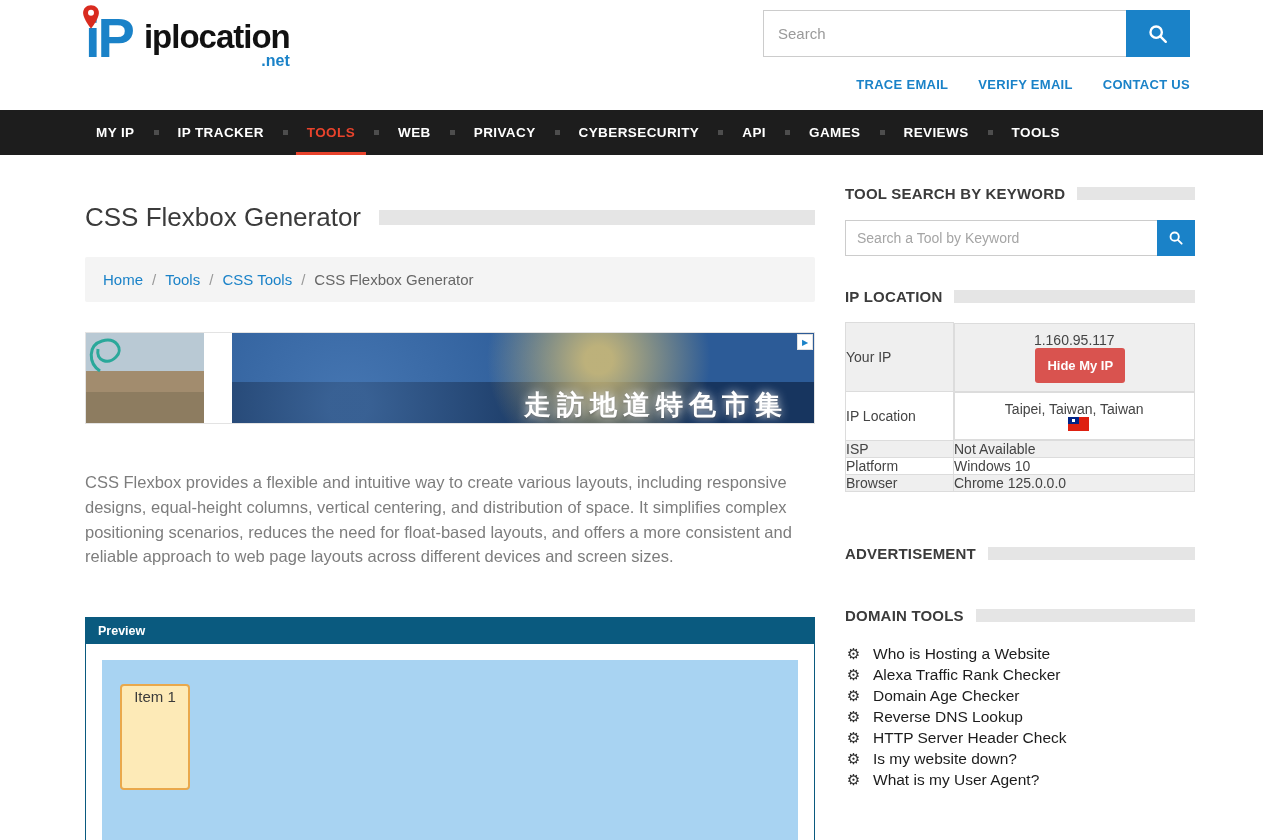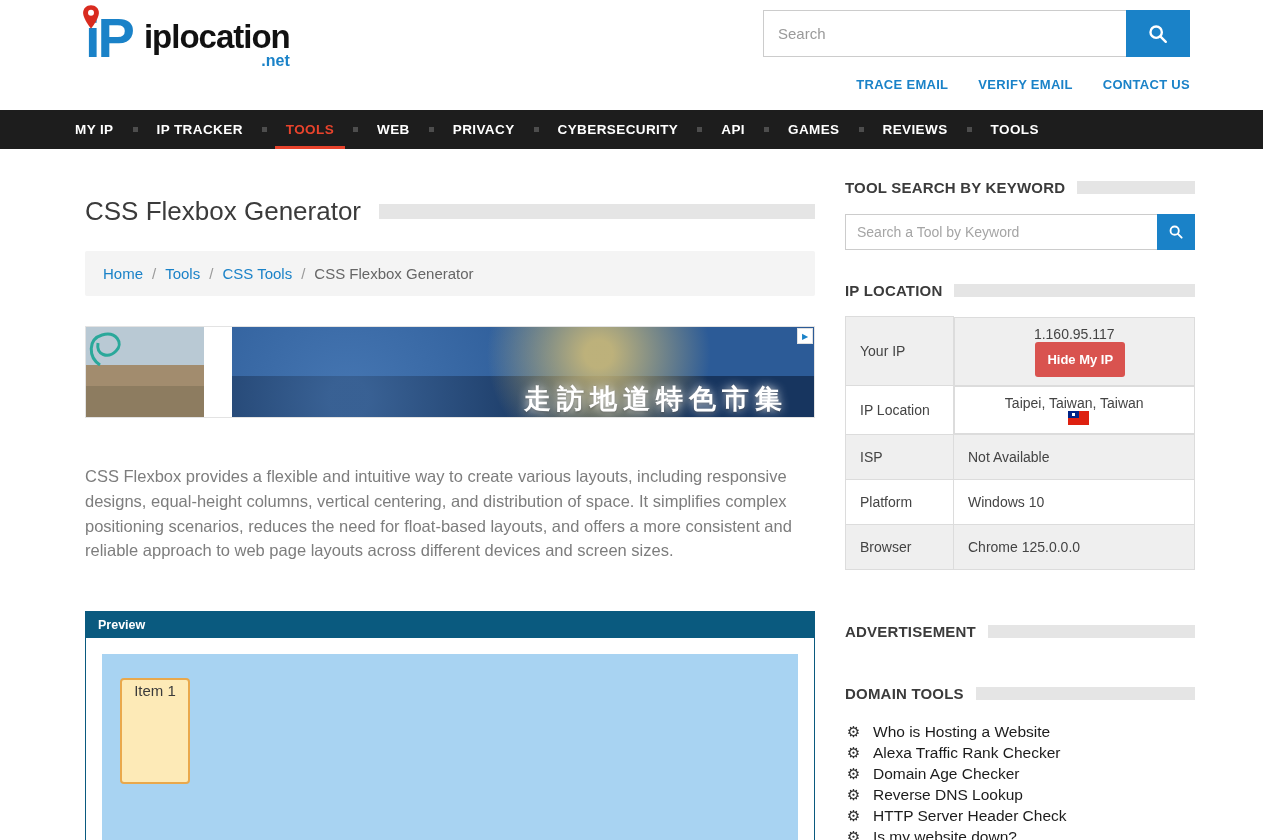--- a/index.html
+++ b/index.html
@@ -19,21 +19,21 @@
   .logo-tld { font-weight:bold; font-size:16px; color:var(--accent-blue,#1a82c8); margin-top:-4px; }
   .top-right { display:flex; flex-direction:column; align-items:flex-end; }
   .search-row { display:flex; }
   .search-row input { width:363px; height:47px; border:1px solid #ccc; border-right:none; padding:0 14px; font-size:15px; color:#555; outline:none; font-family:inherit; }
   .search-row input::placeholder { color:#9a9a9a; }
   .btn-search { width:64px; height:47px; background:var(--accent-blue,#1a82c8); border:none; cursor:pointer; display:flex; align-items:center; justify-content:center; }
   .btn-search svg { width:22px; height:22px; }
   .top-links { display:flex; gap:30px; margin-top:20px; }
   .top-links a { color:var(--accent-blue,#1a82c8); font-size:13px; font-weight:bold; text-decoration:none; letter-spacing:.3px; cursor:pointer; }
   
-  .main-nav { background:var(--nav-bg,#1d1d1d); height:39px; display:flex; align-items:stretch; padding-left:56px; }
+  .main-nav { background:var(--nav-bg,#1d1d1d); height:45px; display:flex; align-items:stretch; padding-left:77px; }
   .nav-item { display:flex; align-items:center; padding:0 19px; color:#fff; font-size:13.5px; font-weight:bold; letter-spacing:.4px; cursor:pointer; position:relative; text-decoration:none; }
   .nav-item.active { color:var(--brand-red,#e8432c); }
   .nav-item.active::after { content:''; position:absolute; left:8px; right:8px; bottom:0; height:3px; background:var(--brand-red,#e8432c); }
   .nav-sep { width:5px; height:5px; background:#4d4d4d; align-self:center; }
   
   .content { display:flex; gap:30px; padding:30px 68px 30px 85px; align-items:flex-start; }
   main { width:730px; padding-top:17px; }
   aside { width:350px; }
   
   .title-row { display:flex; align-items:center; }
@@ -69,21 +69,21 @@
   
   .side-heading { display:flex; align-items:center; font-size:15px; font-weight:bold; color:#3b3b3b; letter-spacing:.2px; white-space:nowrap; }
   .side-heading .deco-bar { height:13px; margin-left:12px; }
   .tool-search { margin-top:18px; display:flex;align-items:center; }
   .tool-search input { flex:1; height:36px; border:1px solid #ccc; border-right:none; padding:0 11px; font-size:14px; color:#777; outline:none; font-family:inherit; }
   .tool-search input::placeholder { color:#a5a5a5; }
   .btn-search-sm { width:38px; height:36px; background:var(--accent-blue,#1a82c8); border:none; cursor:pointer; display:flex; align-items:center; justify-content:center; }
   .btn-search-sm svg { width:16px; height:16px; }
   .ip-section { margin-top:32px; }
   .ip-table { width:100%; border-collapse:collapse; margin-top:17px; font-size:14px; }
-  .ip-table td { border:1px solid #dcdcdc; padding:14px; color:#444; vertical-align:middle; }
+  .ip-table td { border:1px solid #dcdcdc; color:#444; vertical-align:middle; }
   .ip-table tr:nth-child(odd) { background:#efefef; }
   .ip-table tr:nth-child(even) { background:#fff; }
   .ip-table td.lbl { width:108px; }
   .cell-flex { display:flex; align-items:center; padding:8px 14px !important;flex-direction:column; }
   .btn-hide-ip { margin-left:12px; background:var(--hide-ip-red,#d9534f); color:#fff; border:none; border-radius:3px;
     padding:10px 12px; font-size:13px; font-weight:bold; cursor:pointer; font-family:inherit; }
   .flag { display:inline-block; width:21px; height:14px; background:#de2010; position:relative; margin-left:9px; flex:none; }
   .flag::after { content:''; position:absolute; width:10.5px; height:7px; top:0; left:0; background:#002387;
     background-image:radial-gradient(circle at 50% 50%, #fff 0 1.5px, transparent 2px); }
   .adv-heading { margin-top:53px; }

